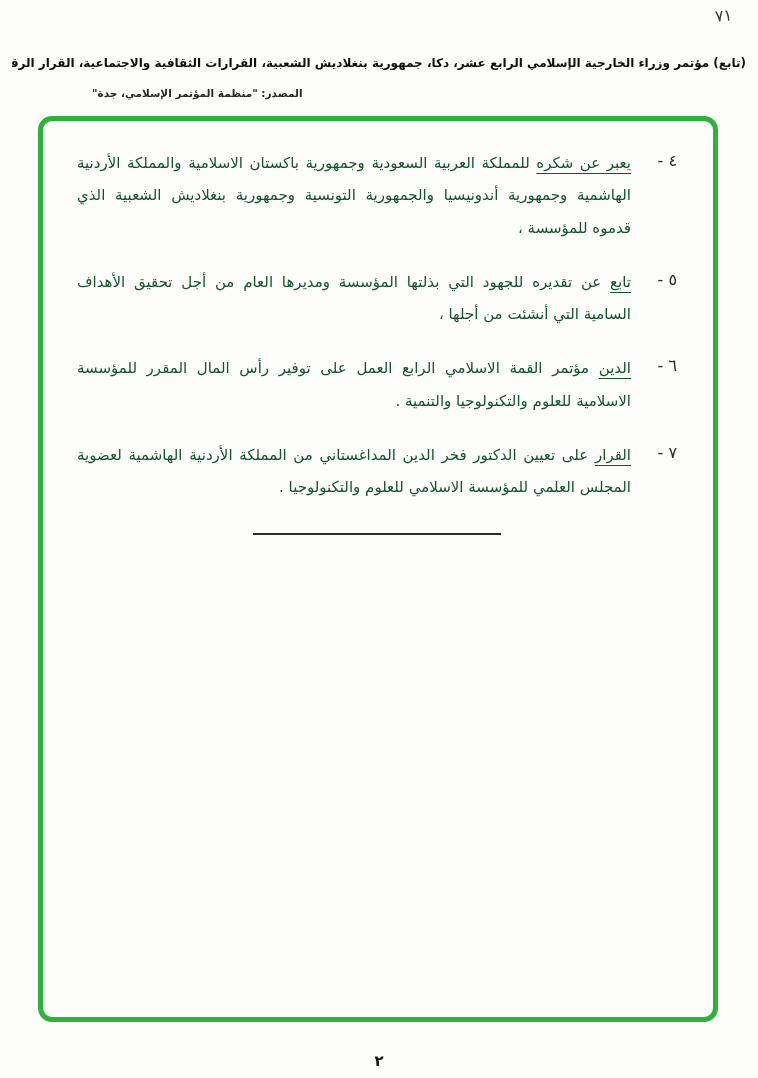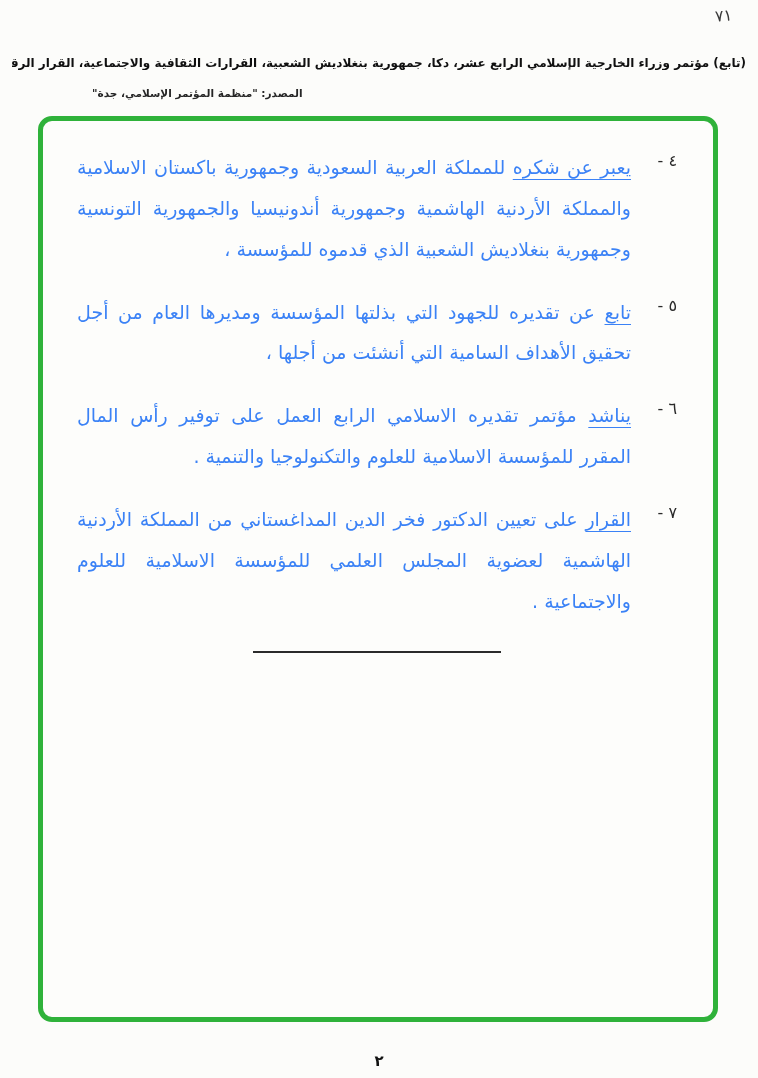--- a/index.html
+++ b/index.html
@@ -70,24 +70,24 @@
   }
   .item-number {
     flex: 0 0 46px;
     font-size: 16px;
     color: #2a2a2a;
     padding-top: 4px;
     white-space: nowrap;
   }
   .item-text {
     flex: 1;
-    font-size: 19px;
+    font-size: 15px;
     line-height: 2.15;
     text-align: justify;
-    color: #3b82f6;
+    color: #14532d;
   }
   .item-lead {
     text-decoration: underline;
     text-underline-offset: 5px;
   }
   .divider {
     width: 248px;
     border: 0;
     border-top: 2px solid #2b2b2b;
     margin: 30px auto 0 auto;
@@ -122,26 +122,26 @@
         <div class="item-text"><span class="item-lead">يعبر عن شكره</span><span> للمملكة العربية السعودية وجمهورية باكستان الاسلامية والمملكة الأردنية الهاشمية وجمهورية أندونيسيا والجمهورية التونسية وجمهورية بنغلاديش الشعبية الذي قدموه للمؤسسة ،</span></div>
       </div>
 
       <div class="item">
         <div class="item-number">٥ -</div>
         <div class="item-text"><span class="item-lead">تابع</span><span> عن تقديره للجهود التي بذلتها المؤسسة ومديرها العام من أجل تحقيق الأهداف السامية التي أنشئت من أجلها ،</span></div>
       </div>
 
       <div class="item">
         <div class="item-number">٦ -</div>
-        <div class="item-text"><span class="item-lead">يناشد</span><span> مؤتمر تقديره الاسلامي الرابع العمل على توفير رأس المال المقرر للمؤسسة الاسلامية للعلوم والتكنولوجيا والتنمية .</span></div>
+        <div class="item-text"><span class="item-lead">الدين</span><span> مؤتمر القمة الاسلامي الرابع العمل على توفير رأس المال المقرر للمؤسسة الاسلامية للعلوم والتكنولوجيا والتنمية .</span></div>
       </div>
 
       <div class="item">
         <div class="item-number">٧ -</div>
-        <div class="item-text"><span class="item-lead">القرار</span><span> على تعيين الدكتور فخر الدين المداغستاني من المملكة الأردنية الهاشمية لعضوية المجلس العلمي للمؤسسة الاسلامية للعلوم والاجتماعية .</span></div>
+        <div class="item-text"><span class="item-lead">القرار</span><span> على تعيين الدكتور فخر الدين المداغستاني من المملكة الأردنية الهاشمية لعضوية المجلس العلمي للمؤسسة الاسلامي للعلوم والتكنولوجيا .</span></div>
       </div>
 
       <hr class="divider">
 
     </div>
   </div>
 
   <div class="page-number">٢</div>
 
 </div>

